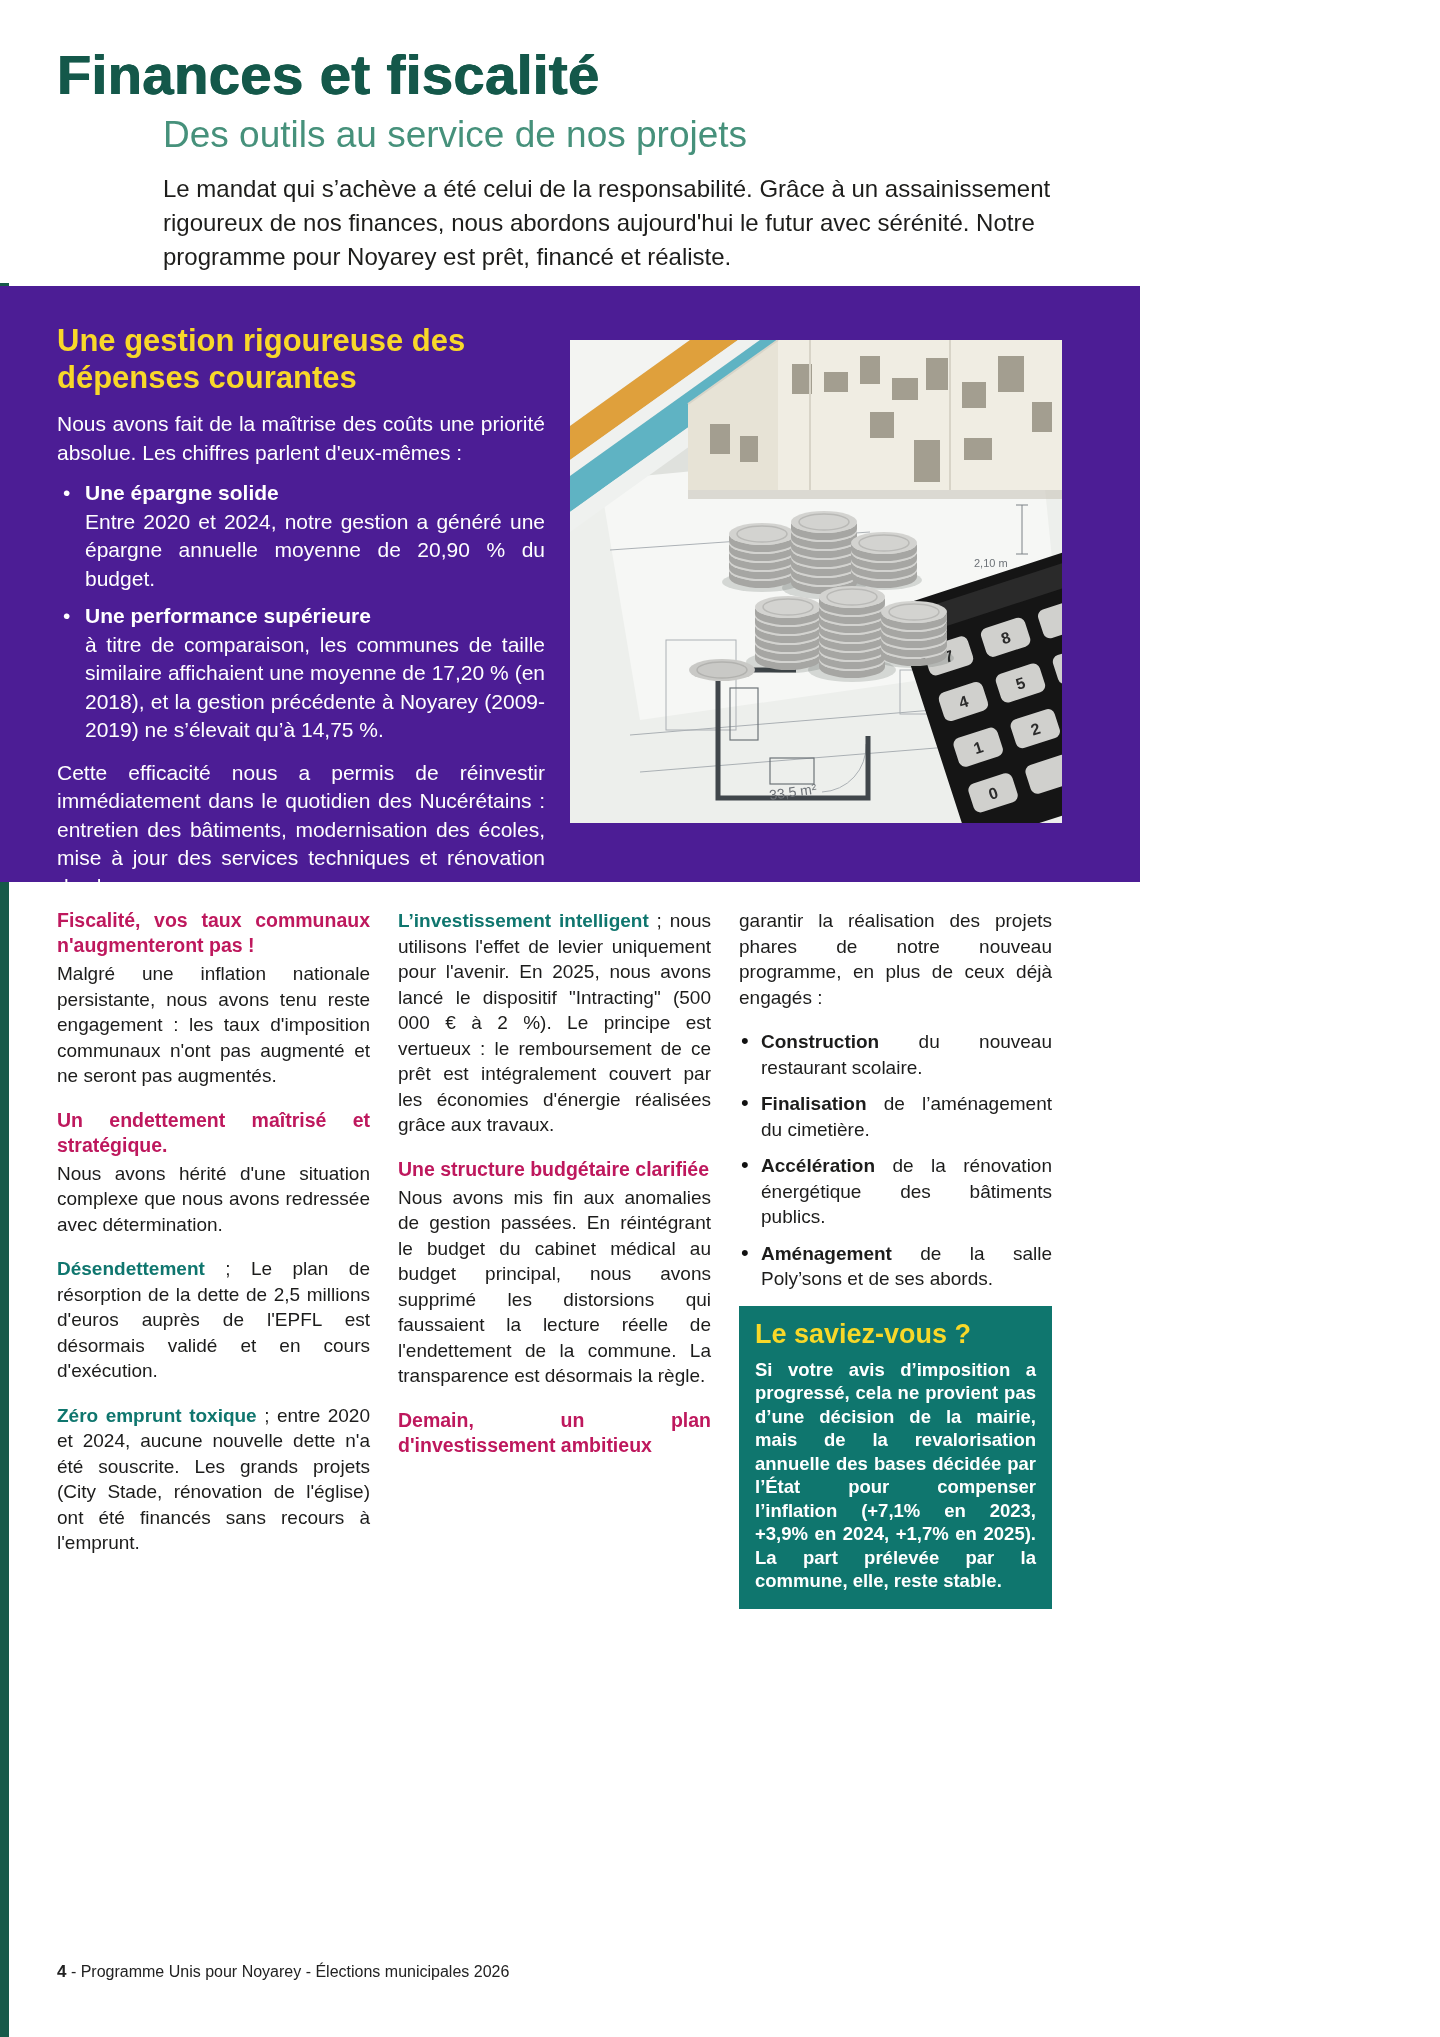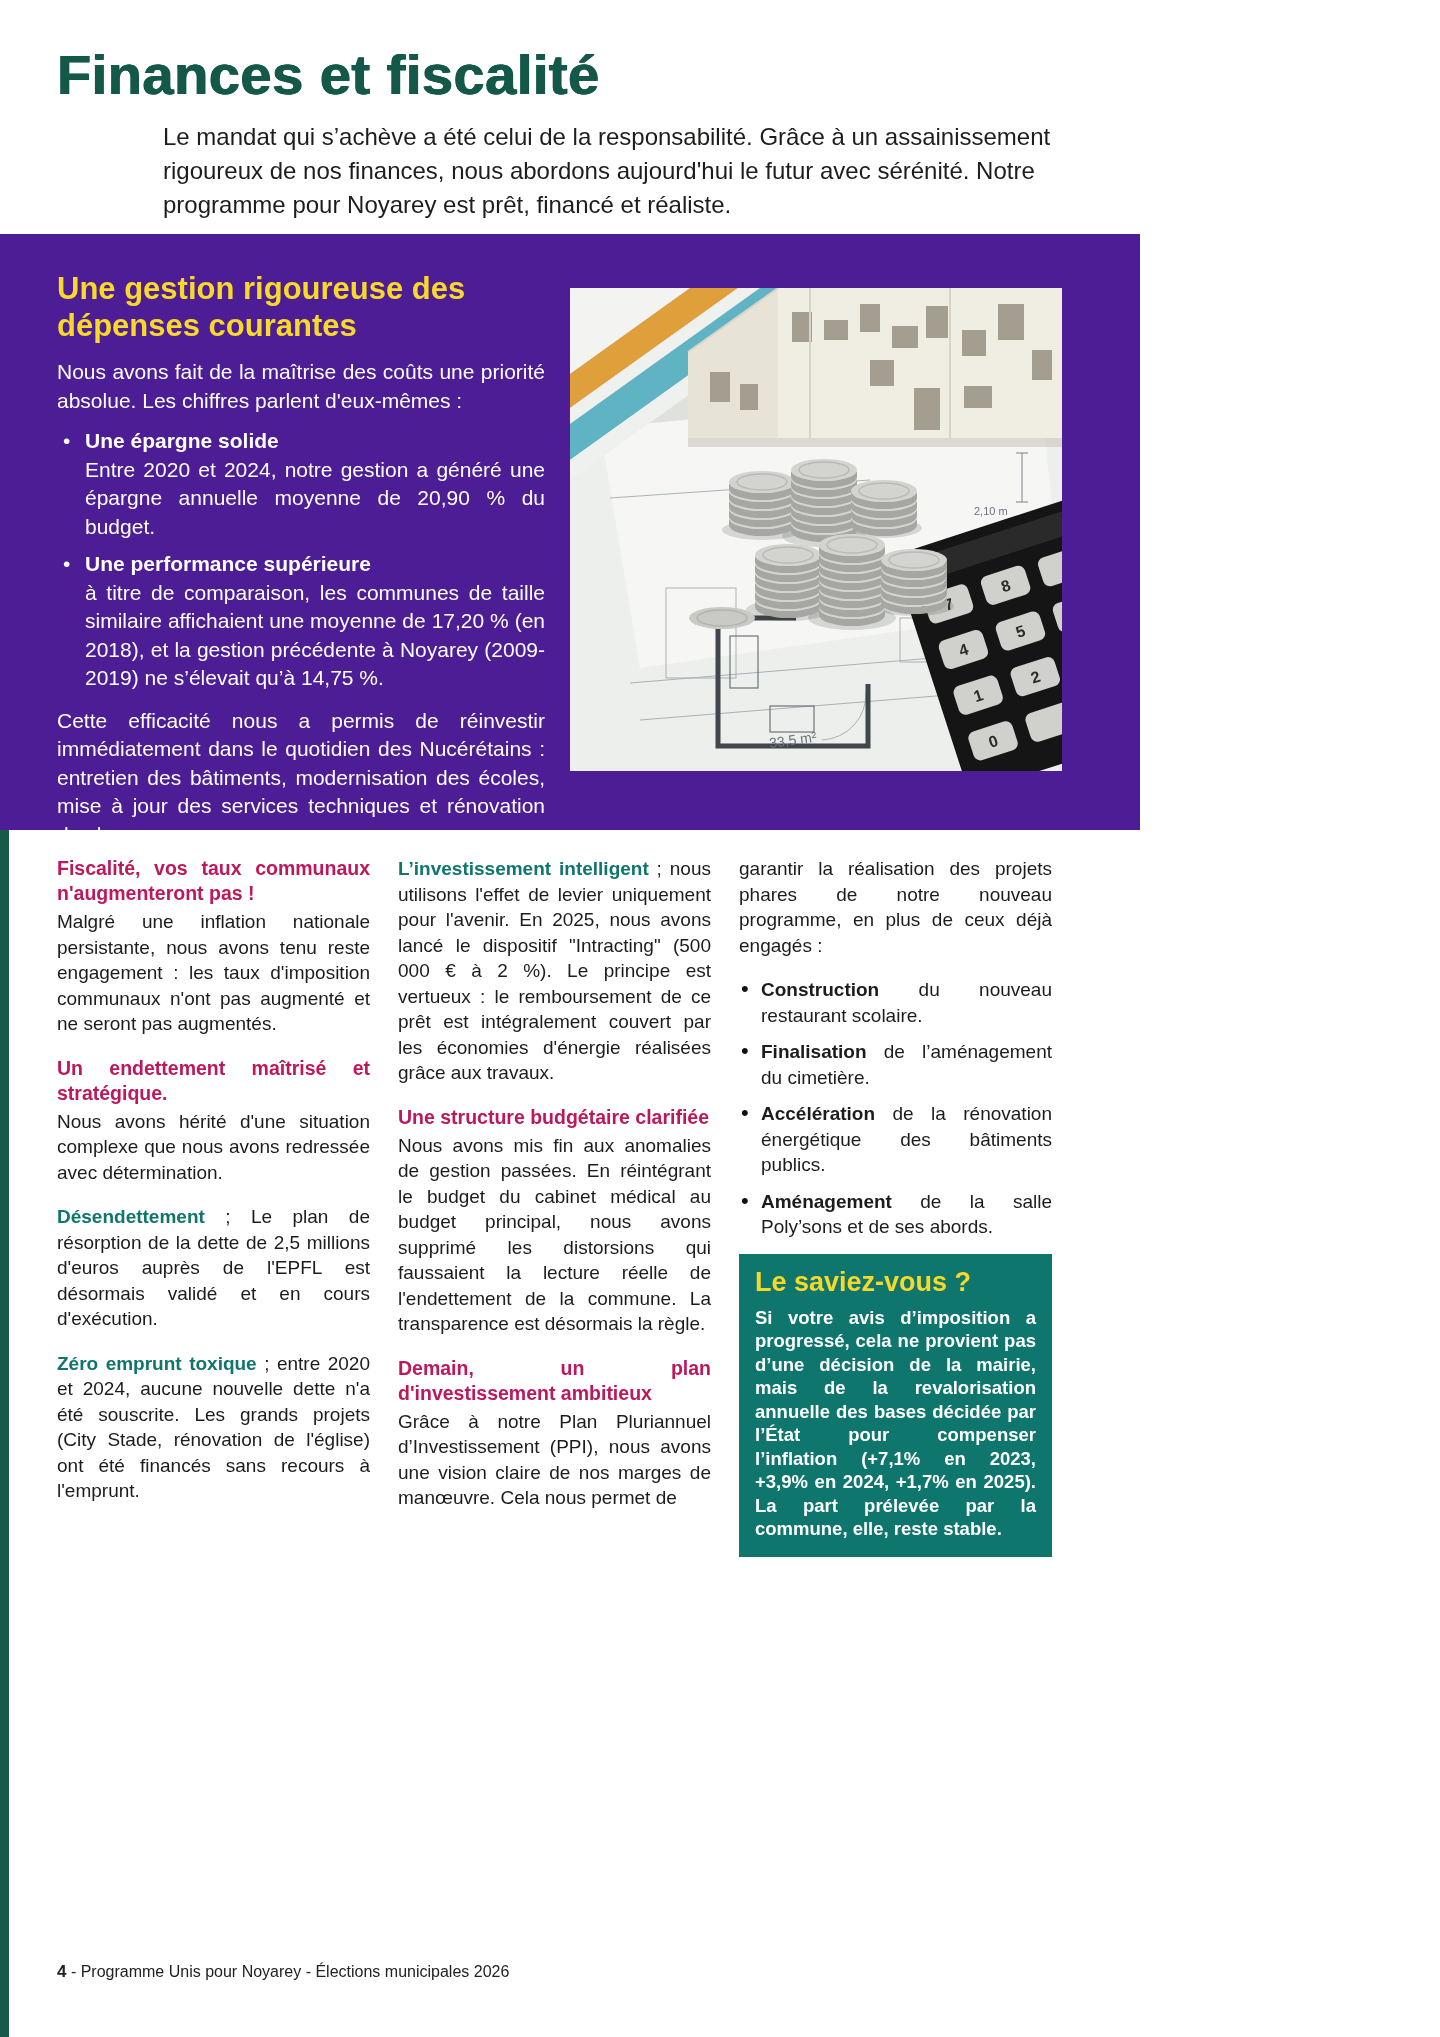--- a/index.html
+++ b/index.html
@@ -55,20 +55,21 @@
   .page-num { font-weight: bold; font-size: 17px; }
 </style>
 </head>
 <body>
 
 <div class="page">
   <div class="left-strip"></div>
 
   <header class="header">
     <h1 class="title">Finances et fiscalité</h1>
+    <h2 class="subtitle">Des outils au service de nos projets</h2>
     <p class="intro">Le mandat qui s’achève a été celui de la responsabilité. Grâce à un assainissement rigoureux de nos finances, nous abordons aujourd'hui le futur avec sérénité. Notre programme pour Noyarey est prêt, financé et réaliste.</p>
   </header>
 
   <section class="banner">
     <div class="banner-text">
       <h3 class="banner-heading">Une gestion rigoureuse des dépenses courantes</h3>
       <p class="banner-lead">Nous avons fait de la maîtrise des coûts une priorité absolue. Les chiffres parlent d'eux-mêmes :</p>
       <ul class="banner-list">
         <li class="banner-item">
           <div class="bi-title">Une épargne solide</div>
@@ -256,21 +257,20 @@
       <p class="col-para"><span class="leadin">Zéro emprunt toxique</span><span> ; entre 2020 et 2024, aucune nouvelle dette n'a été souscrite. Les grands projets (City Stade, rénovation de l'église) ont été financés sans recours à l'emprunt.</span></p>
     </div>
 
     <div class="col">
       <p class="col-para"><span class="leadin">L’investissement intelligent</span><span> ; nous utilisons l'effet de levier uniquement pour l'avenir. En 2025, nous avons lancé le dispositif "Intracting" (500 000 € à 2 %). Le principe est vertueux : le remboursement de ce prêt est intégralement couvert par les économies d'énergie réalisées grâce aux travaux.</span></p>
 
       <h4 class="col-heading">Une structure budgétaire clarifiée</h4>
       <p class="col-para">Nous avons mis fin aux anomalies de gestion passées. En réintégrant le budget du cabinet médical au budget principal, nous avons supprimé les distorsions qui faussaient la lecture réelle de l'endettement de la commune. La transparence est désormais la règle.</p>
 
       <h4 class="col-heading">Demain, un plan d'investissement ambitieux</h4>
-      <p class="col-para">Grâce à notre Plan Pluriannuel d’Investissement (PPI), nous avons une vision claire de nos marges de manœuvre. Cela nous permet de</p>
     </div>
 
     <div class="col">
       <p class="col-para">garantir la réalisation des projets phares de notre nouveau programme, en plus de ceux déjà engagés :</p>
 
       <ul class="dot-list">
         <li><span class="bold-black">Construction</span><span> du nouveau restaurant scolaire.</span></li>
         <li><span class="bold-black">Finalisation</span><span> de l’aménagement du cimetière.</span></li>
         <li><span class="bold-black">Accélération</span><span> de la rénovation énergétique des bâtiments publics.</span></li>
         <li><span class="bold-black">Aménagement</span><span> de la salle Poly’sons et de ses abords.</span></li>

